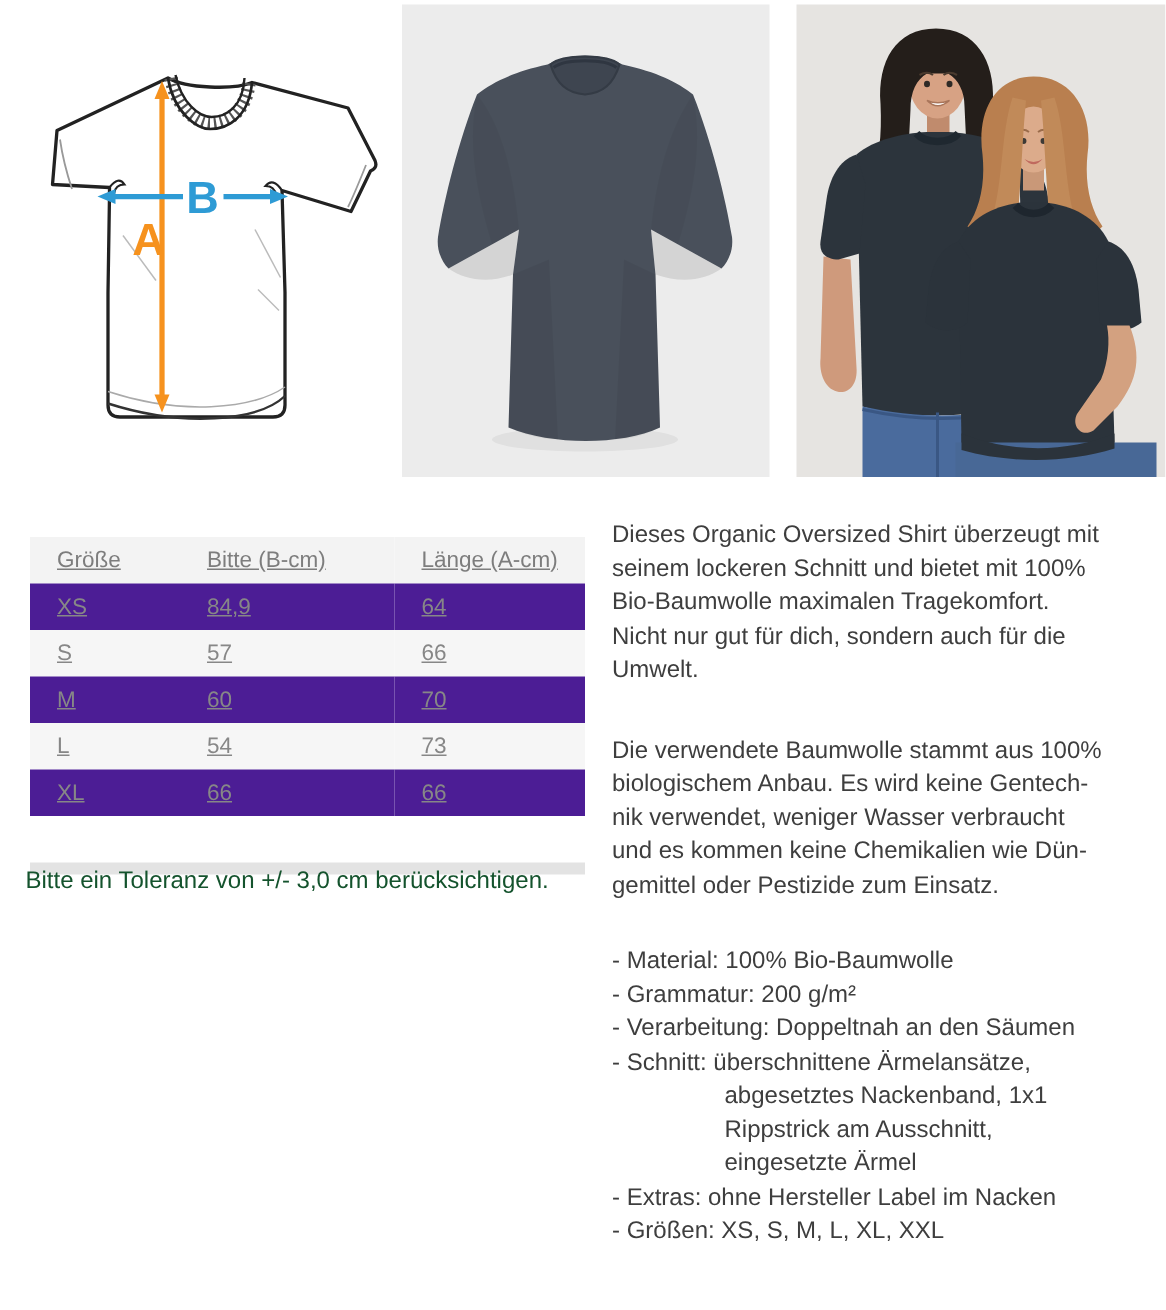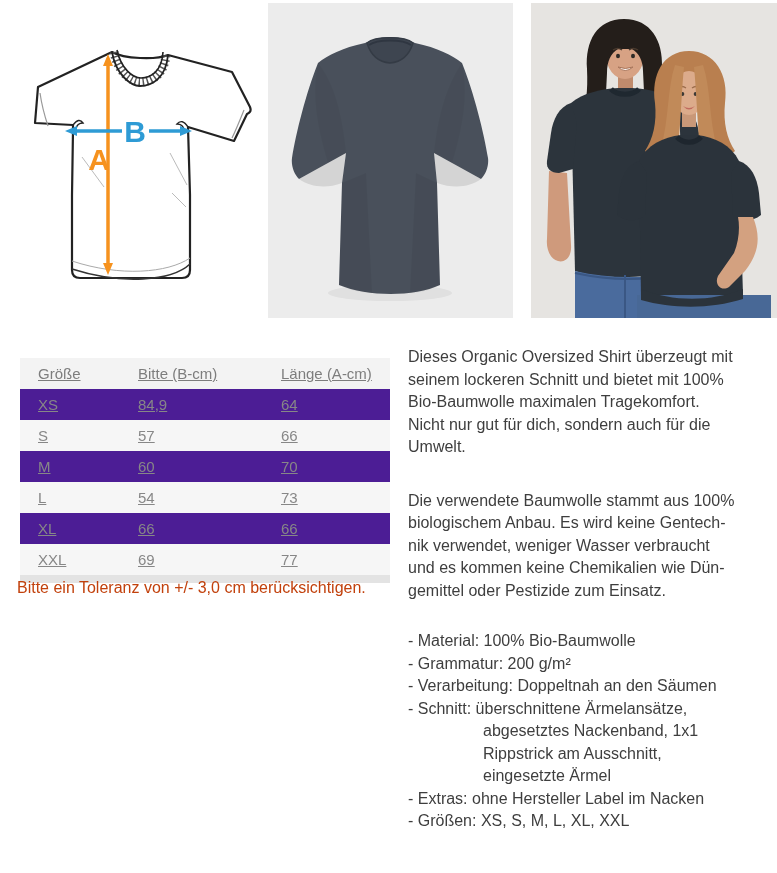--- a/index.html
+++ b/index.html
@@ -37,21 +37,21 @@
   }
   .size-table th { background:#f3f3f3; color:#7d7d7d; }
   .size-table td { color:#878787; }
   tr.stripe-a td { background:#4c1d95; }
   tr.stripe-b td { background:#f6f6f6; }
   .table-bottom-bar {
     position:absolute; left:20px; top:575px; width:370px; height:8px; background:#e3e3e3;
   }
   .tolerance-note {
     position:absolute; left:17px; top:579px; width:390px;
-    font-size:16px; color:#c2410c;
+    font-size:16px; color:#14532d;
   }
 
   
   .description {
     position:absolute; left:408px; top:346px; width:372px;
     font-size:16px; line-height:22.5px; color:#3e3e3e;
   }
   .description p { white-space:pre-line; }
   .description p.para2 { margin-top:31px; }
   .specs { margin-top:28px; }
@@ -233,25 +233,20 @@
   </tr>
   <tr class="stripe-b">
     <td>L</td>
     <td>54</td>
     <td>73</td>
   </tr>
   <tr class="stripe-a">
     <td>XL</td>
     <td>66</td>
     <td>66</td>
-  </tr>
-  <tr class="stripe-b">
-    <td>XXL</td>
-    <td>69</td>
-    <td>77</td>
   </tr>
 </tbody>
   </table>
 <div class="table-bottom-bar"></div>
 
 <div class="tolerance-note">Bitte ein Toleranz von +/- 3,0 cm berücksichtigen.</div>
 
 <div class="description">
   <p>Dieses Organic Oversized Shirt überzeugt mit
 seinem lockeren Schnitt und bietet mit 100%

